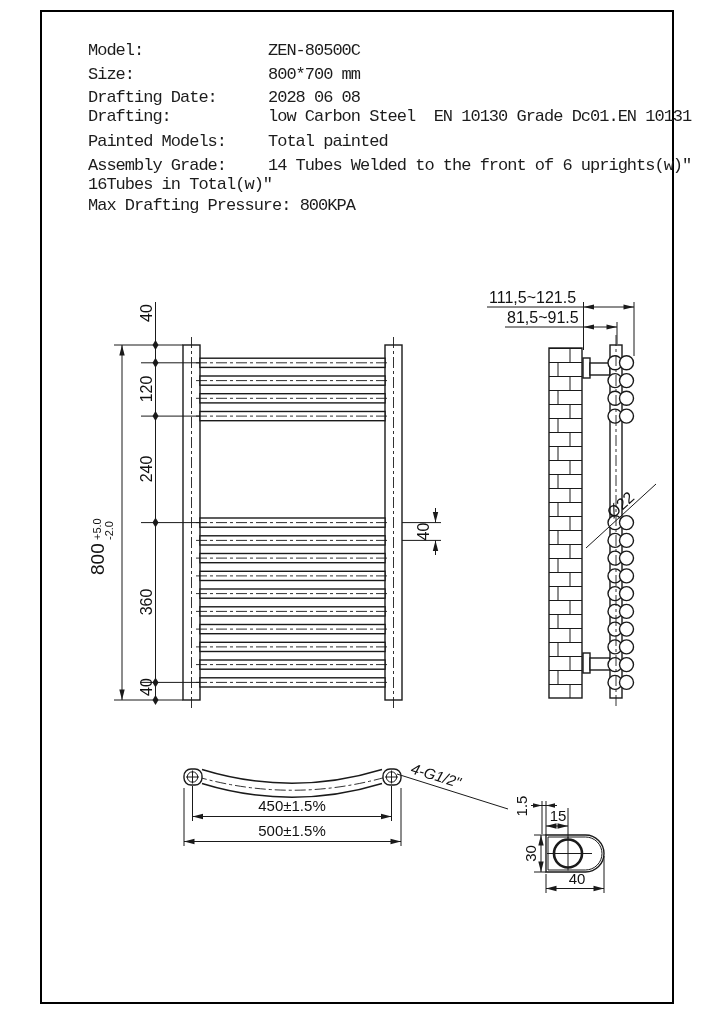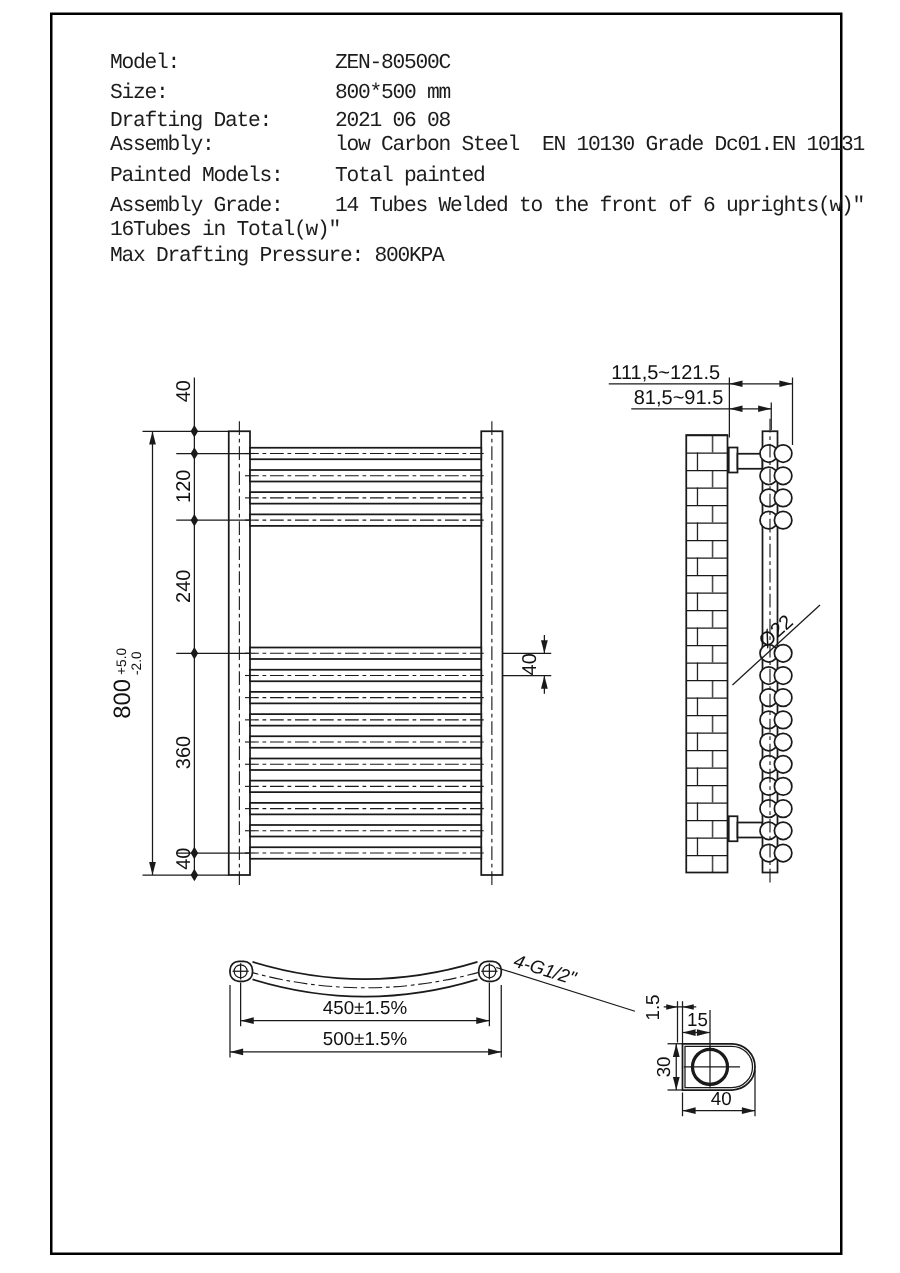--- a/index.html
+++ b/index.html
@@ -22,23 +22,23 @@
   text.big{font-family:"Liberation Sans",sans-serif;font-size:19px;fill:#111;}
   text.tol{font-family:"Liberation Sans",sans-serif;font-size:11px;fill:#111;}
 </style>
 </head>
 <body>
 
 <div class="frame"></div>
 
 <div>
   <div class="spec-row" style="top:41px"><span>Model:</span><span class="val">ZEN-80500C</span></div>
-  <div class="spec-row" style="top:65px"><span>Size:</span><span class="val">800*500 mm</span></div>
-  <div class="spec-row" style="top:88px"><span>Drafting Date:</span><span class="val">2021 06 08</span></div>
-  <div class="spec-row" style="top:107px"><span>Assembly:</span><span class="val">low Carbon Steel  EN 10130 Grade Dc01.EN 10131</span></div>
+  <div class="spec-row" style="top:65px"><span>Size:</span><span class="val">800*700 mm</span></div>
+  <div class="spec-row" style="top:88px"><span>Drafting Date:</span><span class="val">2028 06 08</span></div>
+  <div class="spec-row" style="top:107px"><span>Drafting:</span><span class="val">low Carbon Steel  EN 10130 Grade Dc01.EN 10131</span></div>
   <div class="spec-row" style="top:132px"><span>Painted Models:</span><span class="val">Total painted</span></div>
   <div class="spec-row" style="top:156px"><span>Assembly Grade:</span><span class="val">14 Tubes Welded to the front of 6 uprights(w)"</span></div>
   <div class="spec-row" style="top:175px">16Tubes in Total(w)"</div>
   <div class="spec-row" style="top:196px">Max Drafting Pressure: 800KPA</div>
 </div>
 
 <svg width="720" height="1018" viewBox="0 0 720 1018">
   <defs>
     <marker id="ar" markerWidth="12" markerHeight="8" refX="11" refY="4" orient="auto-start-reverse" markerUnits="userSpaceOnUse">
       <path d="M0.5,1.3 L11,4 L0.5,6.7 Z" fill="#1a1a1a"></path>

